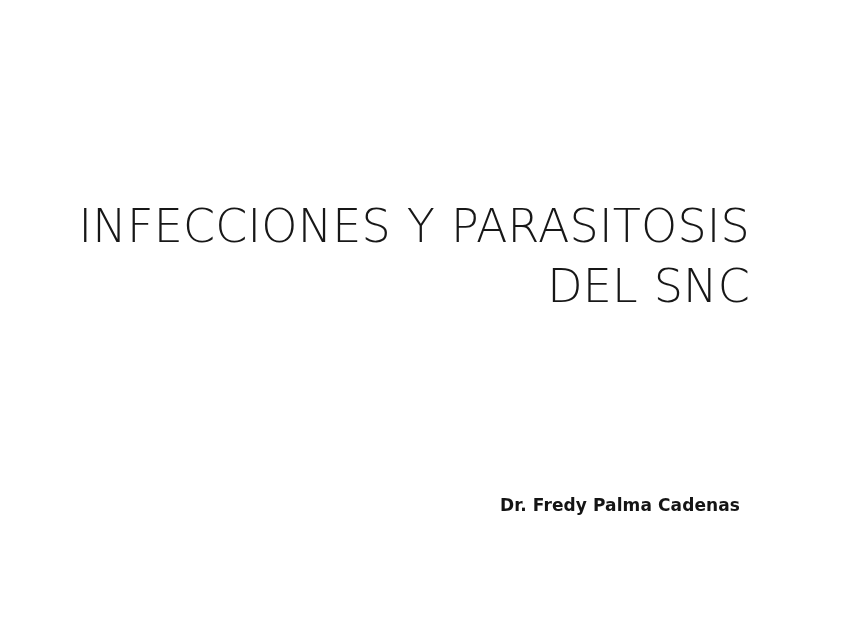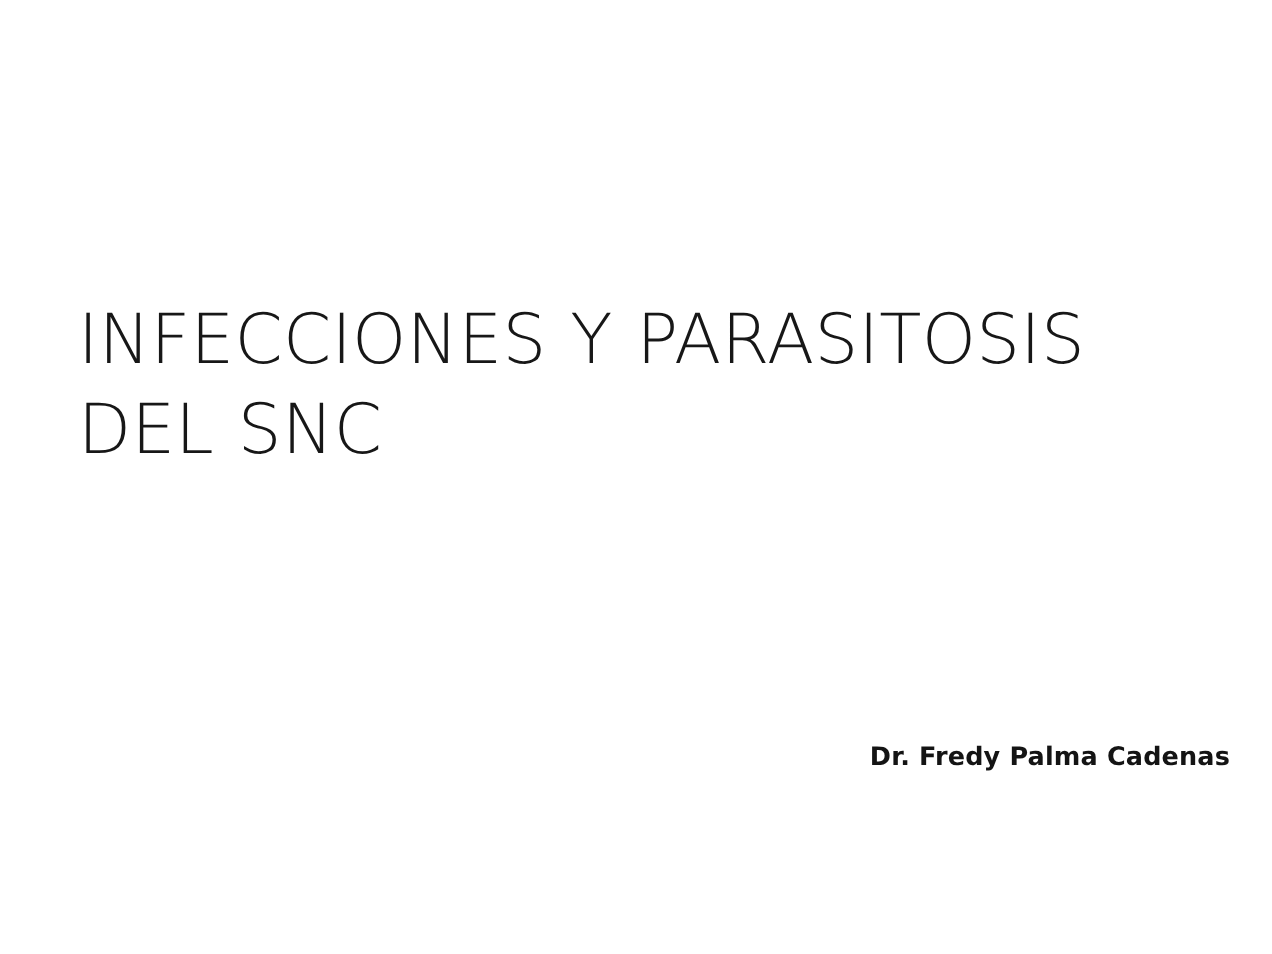--- a/index.html
+++ b/index.html
@@ -21,42 +21,42 @@
     height: 636px;
     background: #ffffff;
   }
 
   
   .title-block {
     position: absolute;
     left: 52px;
     top: 196px;
     width: 698px;
-    text-align: left;
+    text-align: right;
   }
 
   .title-text {
     display: block;
     font-family: "DejaVu Sans", "Liberation Sans", sans-serif;
     font-size: 46px;
     line-height: 60px;
     font-weight: 300;
     letter-spacing: 0.2px;
     color: #171717;
     white-space: pre-line;
     word-spacing: 1px;
   }
 
   
   .subtitle-block {
     position: absolute;
     left: 420px;
     top: 494px;
     width: 400px;
-    text-align: right;
+    text-align: center;
   }
 
   .subtitle-text {
     display: inline-block;
     font-family: "DejaVu Sans", "Liberation Sans", sans-serif;
     font-size: 17px;
     line-height: 22px;
     font-weight: 700;
     letter-spacing: 0.1px;
     color: #141414;

